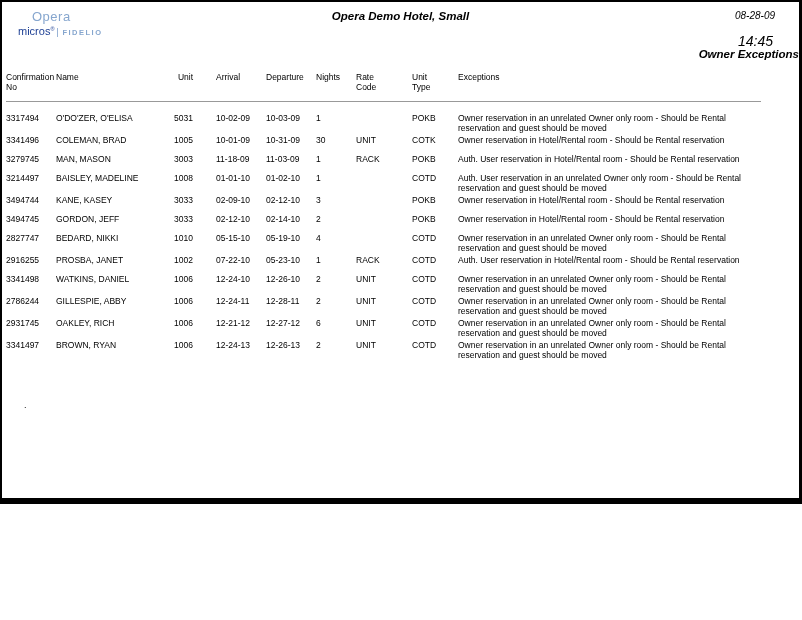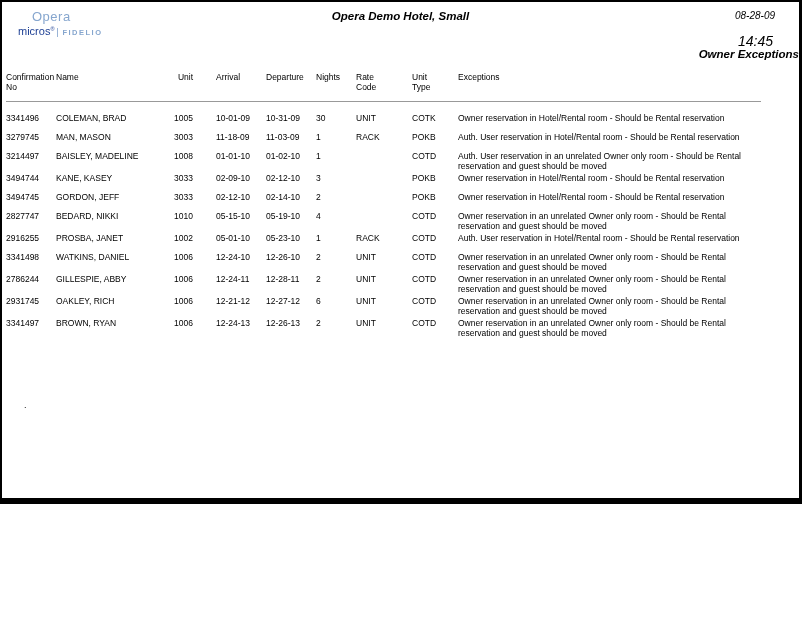--- a/index.html
+++ b/index.html
@@ -105,20 +105,31 @@
         <th class="c7">
             <div>Unit</div>
             <div>Type</div>
           </th>
         <th class="c8">
             <div>Exceptions</div>
           </th>
       </tr>
     </thead>
     <tbody id="report-rows">
+        <tr class="tall">
+          <td class="c0">3317494</td>
+          <td class="c1">O'DO'ZER, O'ELISA</td>
+          <td class="c2">5031</td>
+          <td class="c3">10-02-09</td>
+          <td class="c4">10-03-09</td>
+          <td class="c5">1</td>
+          <td class="c6"></td>
+          <td class="c7">POKB</td>
+          <td class="c8">Owner reservation in an unrelated Owner only room - Should be Rental reservation and guest should be moved</td>
+        </tr>
         <tr>
           <td class="c0">3341496</td>
           <td class="c1">COLEMAN, BRAD</td>
           <td class="c2">1005</td>
           <td class="c3">10-01-09</td>
           <td class="c4">10-31-09</td>
           <td class="c5">30</td>
           <td class="c6">UNIT</td>
           <td class="c7">COTK</td>
           <td class="c8">Owner reservation in Hotel/Rental room - Should be Rental reservation</td>
@@ -175,21 +186,21 @@
           <td class="c4">05-19-10</td>
           <td class="c5">4</td>
           <td class="c6"></td>
           <td class="c7">COTD</td>
           <td class="c8">Owner reservation in an unrelated Owner only room - Should be Rental reservation and guest should be moved</td>
         </tr>
         <tr>
           <td class="c0">2916255</td>
           <td class="c1">PROSBA, JANET</td>
           <td class="c2">1002</td>
-          <td class="c3">05-01-10</td>
+          <td class="c3">07-22-10</td>
           <td class="c4">05-23-10</td>
           <td class="c5">1</td>
           <td class="c6">RACK</td>
           <td class="c7">COTD</td>
           <td class="c8">Auth. User reservation in Hotel/Rental room - Should be Rental reservation</td>
         </tr>
         <tr class="tall">
           <td class="c0">3341498</td>
           <td class="c1">WATKINS, DANIEL</td>
           <td class="c2">1006</td>

